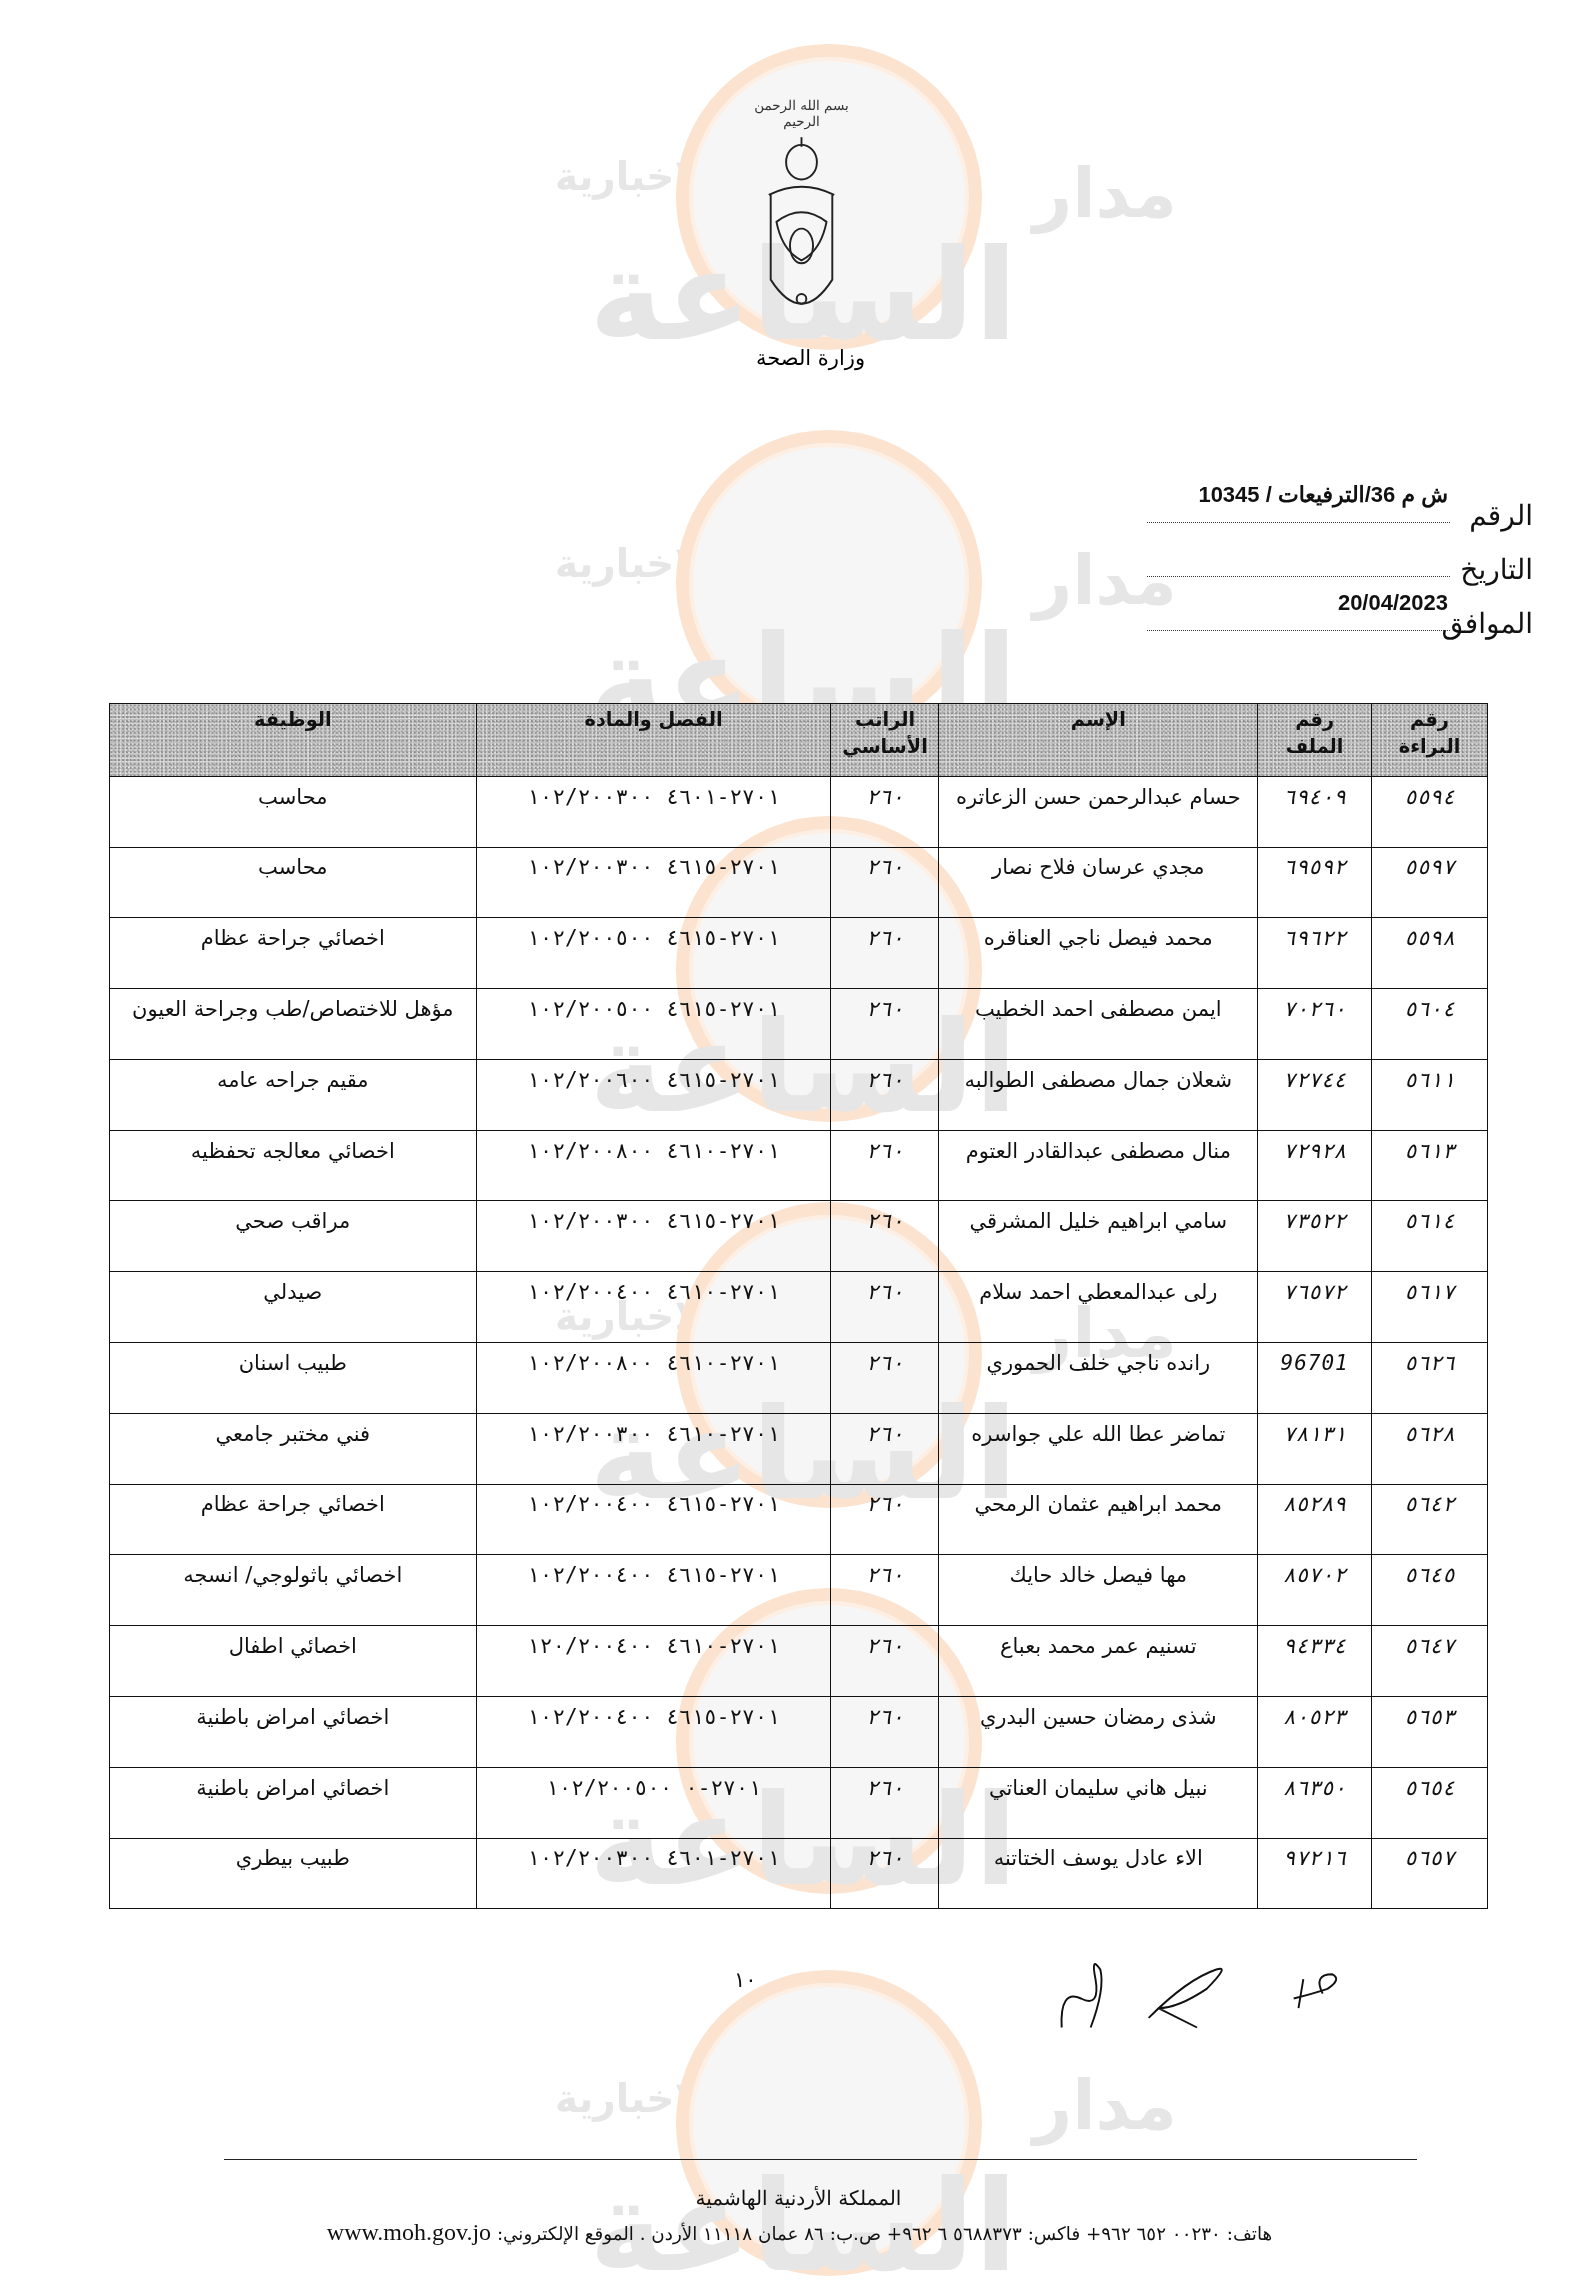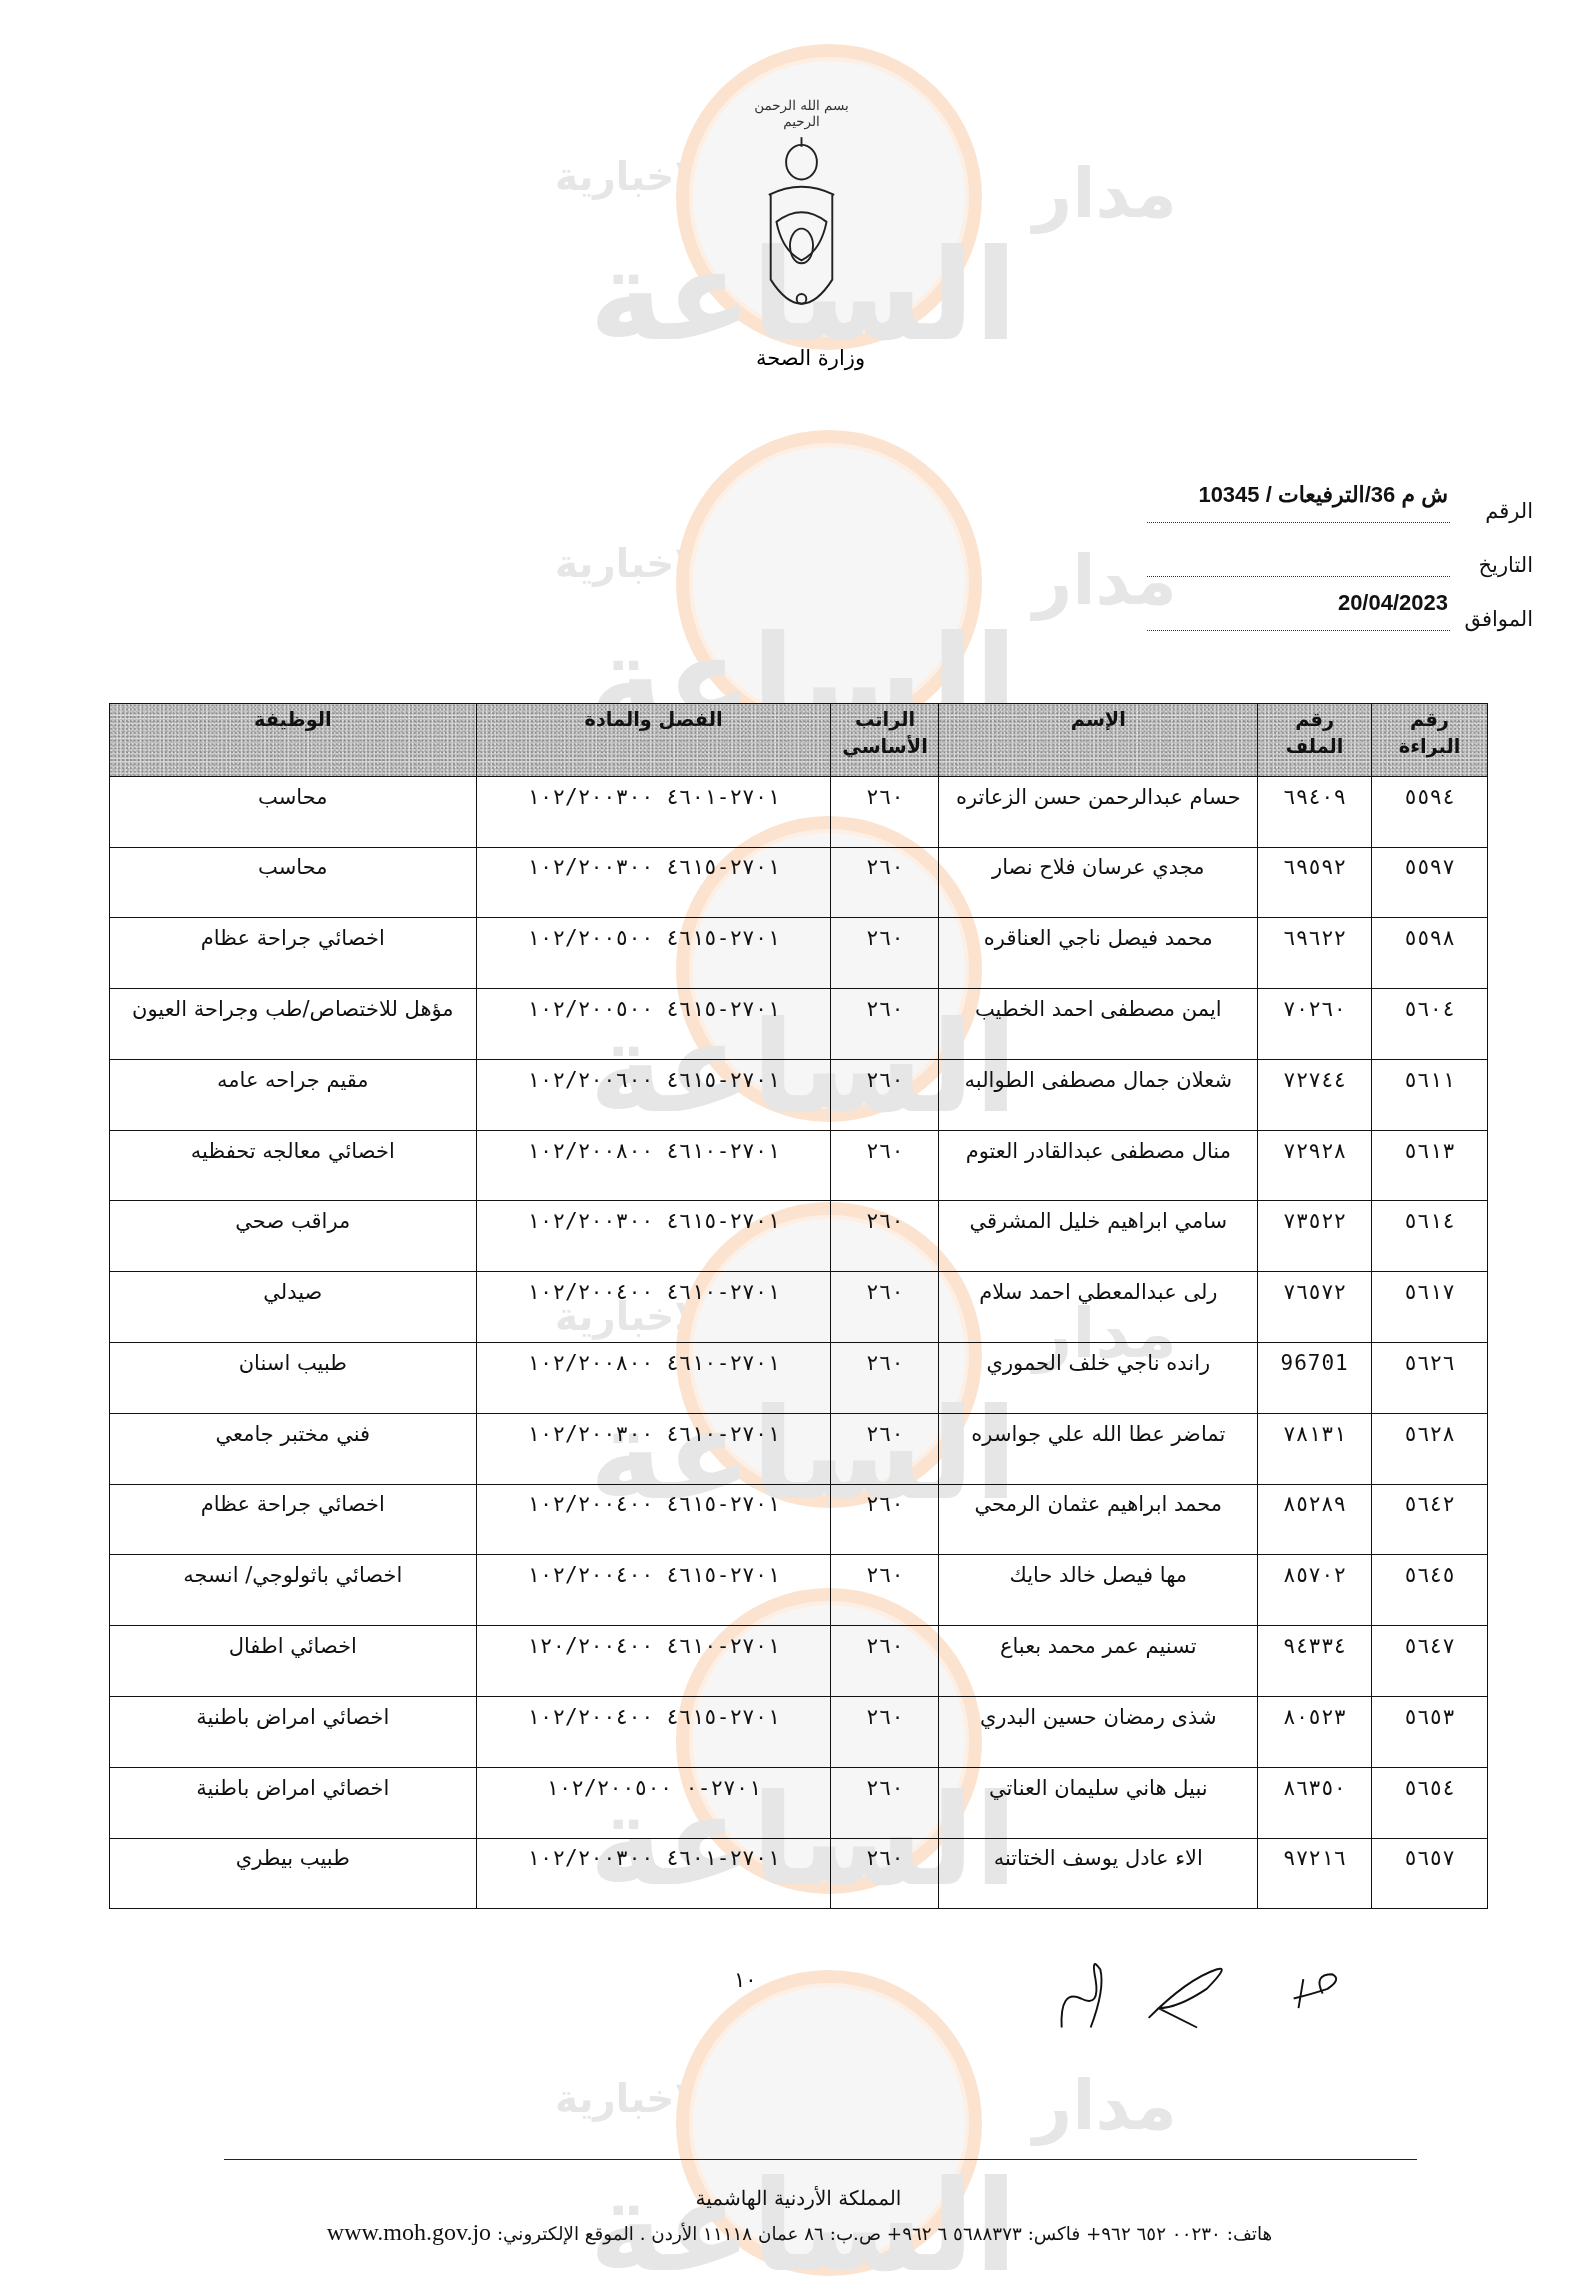--- a/index.html
+++ b/index.html
@@ -19,21 +19,21 @@
   .content { position:absolute; inset:0;border-radius:20px; }
 
   
   .basmala { position:absolute; left:753px; top:97px; width:97px; text-align:center; font-family:"DejaVu Serif", serif; font-size:13.5px; color:#333; }
   .crest { position:absolute; left:763px; top:135px; width:77px; height:193px; }
   .ministry { position:absolute; left:743px; top:346px; width:135px; text-align:center; font-family:"DejaVu Serif", serif; font-size:21px; color:#000000; }
 
   
   .ref { position:absolute; right:64px; top:478px; width:386px; direction:rtl; font-family:"Liberation Sans", sans-serif; }
   .ref-row { position:relative; height:54px; }
-  .ref-label { position:absolute; right:0; top:21px; font-size:21px; }
+  .ref-label { position:absolute; right:0; top:21px; font-size:28px; }
   .ref-dots { position:absolute; right:83px; left:0; top:44px; border-bottom:1.9px dotted #333; }
   .ref-value { position:absolute; right:85px; top:3.9px; font-size:22px; font-weight:bold; direction:rtl; white-space:nowrap; }
 
   
   table.main {
     position:absolute; left:109px; top:703px; width:1379px; border-collapse:collapse; direction:rtl;
     font-family:"DejaVu Sans", sans-serif;
   }
   table.main th {
     background:#bdbdbd;
@@ -41,21 +41,21 @@
       radial-gradient(circle at 20% 30%, #8a8a8a 0.8px, transparent 1.2px),
       radial-gradient(circle at 70% 60%, #9a9a9a 0.8px, transparent 1.2px),
       radial-gradient(circle at 40% 80%, #e8e8e8 0.9px, transparent 1.3px);
     background-size:3.9px 3.9px, 4.8px 4.8px, 2.9px 2.9px;
     border:1.9px solid #111; font-size:19.3px; font-weight:bold; height:68px; vertical-align:top; padding:1.9px 5.8px; line-height:27px;
   }
   table.main td {
     border:1.9px solid #111; vertical-align:top; padding:3.9px 7.7px; font-size:21px; line-height:33px; height:62px;
     text-align:center; letter-spacing:1px;
   }
-  td.num, td.sal { font-family:"DejaVu Sans Mono", monospace; font-size:20px; }
+  td.num, td.sal { font-family:"DejaVu Sans Mono", monospace; font-size:20px;font-style:italic; }
   td.cls { font-family:"DejaVu Sans Mono", monospace; font-size:19.3px; white-space:nowrap; direction:rtl; }
   td.job { text-align:center; }
 
   .page-no { position:absolute; left:734px; top:1968px; font-size:21px; }
   .signature { position:absolute; left:1052px; top:1950px; width:348px; height:97px; }
 
   .footer-line { position:absolute; left:224px; right:180px; top:2159px; border-top:1.9px solid #222; }
   .footer-kingdom { position:absolute; left:0; right:0; top:2186px; text-align:center; font-family:"DejaVu Serif", serif; font-size:20px; }
   .footer-contact { position:absolute; left:261px; top:2219px; width:1077px; text-align:center; direction:rtl; font-family:"DejaVu Serif", serif; font-size:18.3px; white-space:nowrap; }
   .footer-url { direction:ltr; unicode-bidi:embed; font-family:"Liberation Serif", serif; font-size:24px; }

